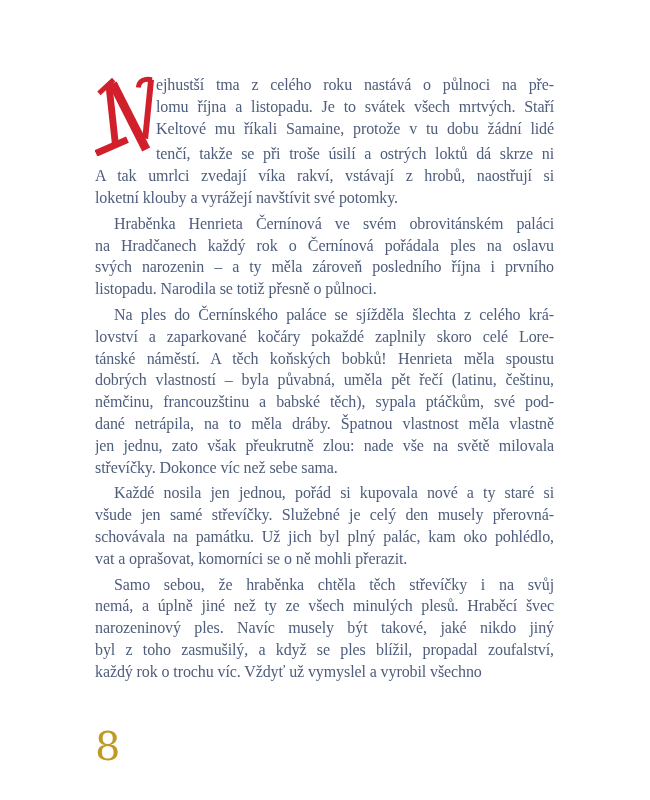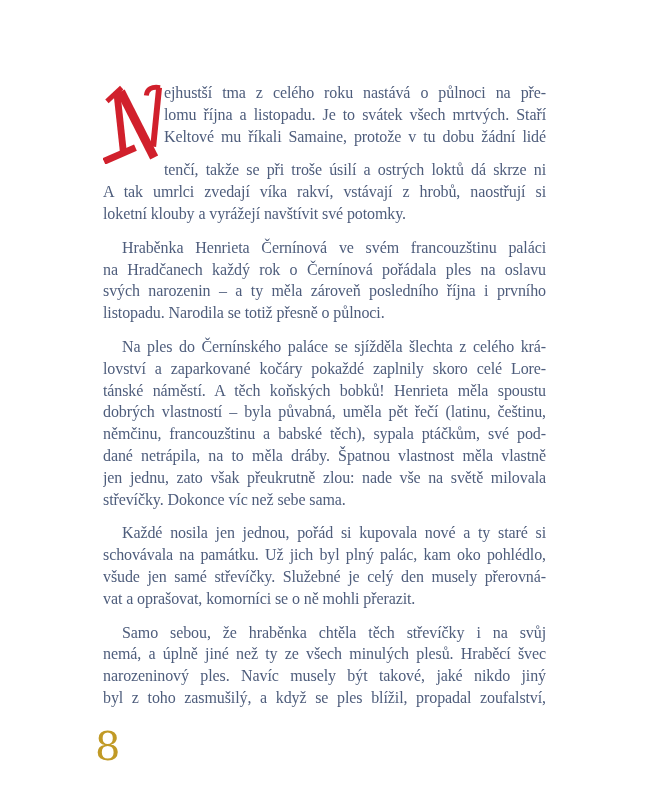--- a/index.html
+++ b/index.html
@@ -18,21 +18,21 @@
   }
   .text-block{
     position:absolute;
     left:91px;top:70px;
     width:467px;
     font-size:16px;
     line-height:21.8px;
     letter-spacing:-0.1px;
     color:var(--body-text);
   }
-  .para{margin:12px;padding:0;}
+  .para{margin:4px;padding:0;}
   .line{
     text-align:justify;
     text-align-last:justify;
     height:21.8px;
     overflow:hidden;
   }
   .line.last{text-align-last:left;}
   .line.first-indent{text-indent:19px;}
   .dropcap{
     float:left;
@@ -69,42 +69,43 @@
       <div class="line">ejhustší tma z celého roku nastává o půlnoci na pře-</div>
       <div class="line">lomu října a listopadu. Je to svátek všech mrtvých. Staří</div>
       <div class="line">Keltové mu říkali Samaine, protože v tu dobu žádní lidé</div>
     </div>
     <div class="para">
       <div class="line">tenčí, takže se při troše úsilí a ostrých loktů dá skrze ni prodrat.</div>
       <div class="line">A tak umrlci zvedají víka rakví, vstávají z hrobů, naostřují si</div>
       <div class="line last">loketní klouby a vyrážejí navštívit své potomky.</div>
     </div>
     <div class="para">
-      <div class="line first-indent">Hraběnka Henrieta Černínová ve svém francouzštinu paláci</div>
+      <div class="line first-indent">Hraběnka Henrieta Černínová ve svém obrovitánském paláci</div>
       <div class="line">na Hradčanech každý rok o Černínová pořádala ples na oslavu</div>
       <div class="line">svých narozenin – a ty měla zároveň posledního října i prvního</div>
       <div class="line last">listopadu. Narodila se totiž přesně o půlnoci.</div>
     </div>
     <div class="para">
       <div class="line first-indent">Na ples do Černínského paláce se sjížděla šlechta z celého krá-</div>
       <div class="line">lovství a zaparkované kočáry pokaždé zaplnily skoro celé Lore-</div>
       <div class="line">tánské náměstí. A těch koňských bobků! Henrieta měla spoustu</div>
       <div class="line">dobrých vlastností – byla půvabná, uměla pět řečí (latinu, češtinu,</div>
       <div class="line">němčinu, francouzštinu a babské těch), sypala ptáčkům, své pod-</div>
       <div class="line">dané netrápila, na to měla dráby. Špatnou vlastnost měla vlastně</div>
       <div class="line">jen jednu, zato však přeukrutně zlou: nade vše na světě milovala</div>
       <div class="line last">střevíčky. Dokonce víc než sebe sama.</div>
     </div>
     <div class="para">
       <div class="line first-indent">Každé nosila jen jednou, pořád si kupovala nové a ty staré si</div>
+      <div class="line">všude jen samé střevíčky. Služebné je celý den musely přerovná-</div>
       <div class="line">schovávala na památku. Už jich byl plný palác, kam oko pohlédlo,</div>
-      <div class="line">všude jen samé střevíčky. Služebné je celý den musely přerovná-</div>
       <div class="line last">vat a oprašovat, komorníci se o ně mohli přerazit.</div>
     </div>
     <div class="para">
       <div class="line first-indent">Samo sebou, že hraběnka chtěla těch střevíčky i na svůj</div>
       <div class="line">nemá, a úplně jiné než ty ze všech minulých plesů. Hraběcí švec</div>
       <div class="line">narozeninový ples. Navíc musely být takové, jaké nikdo jiný</div>
       <div class="line">byl z toho zasmušilý, a když se ples blížil, propadal zoufalství,</div>
+      <div class="line last">každý rok o trochu víc. Vždyť už vymyslel a vyrobil všechno</div>
     </div>
   </div>
 
 <div class="page-number">8</div>
 
 </body></html>

